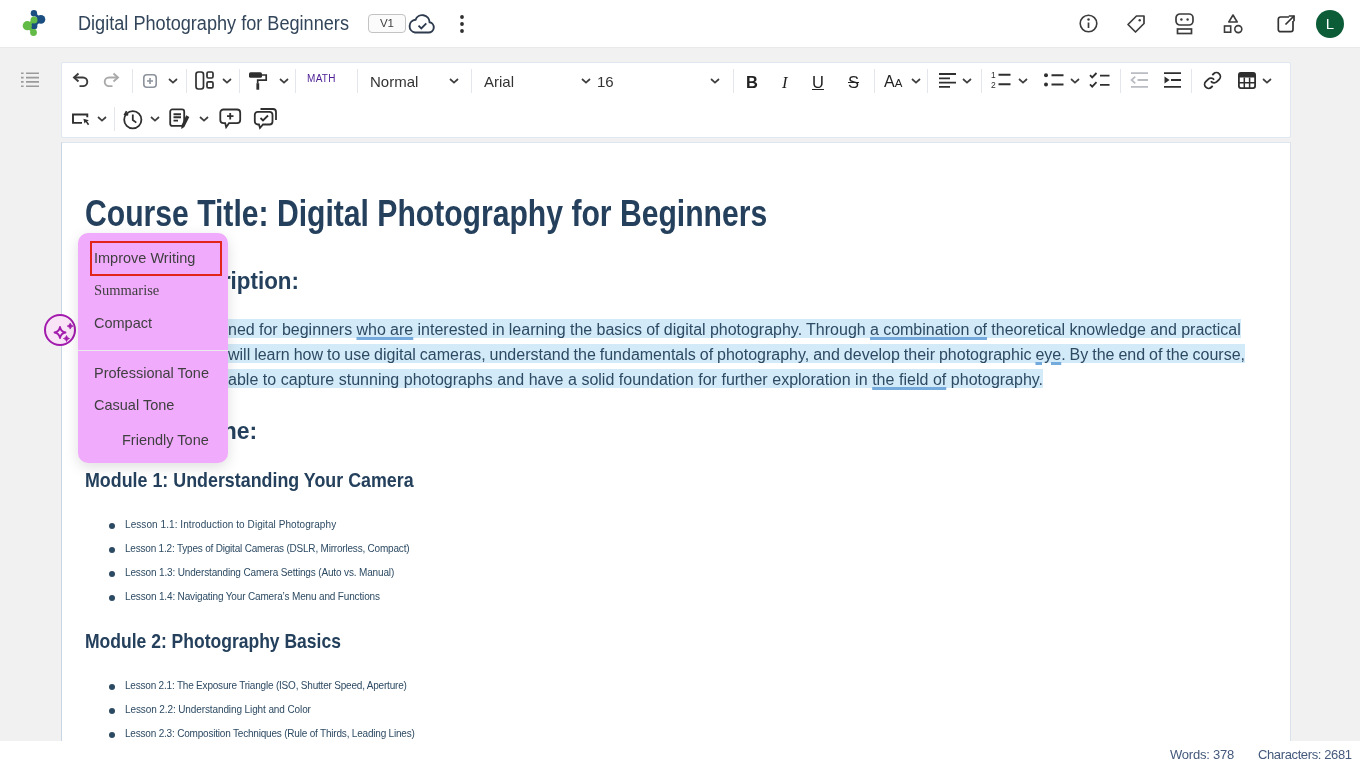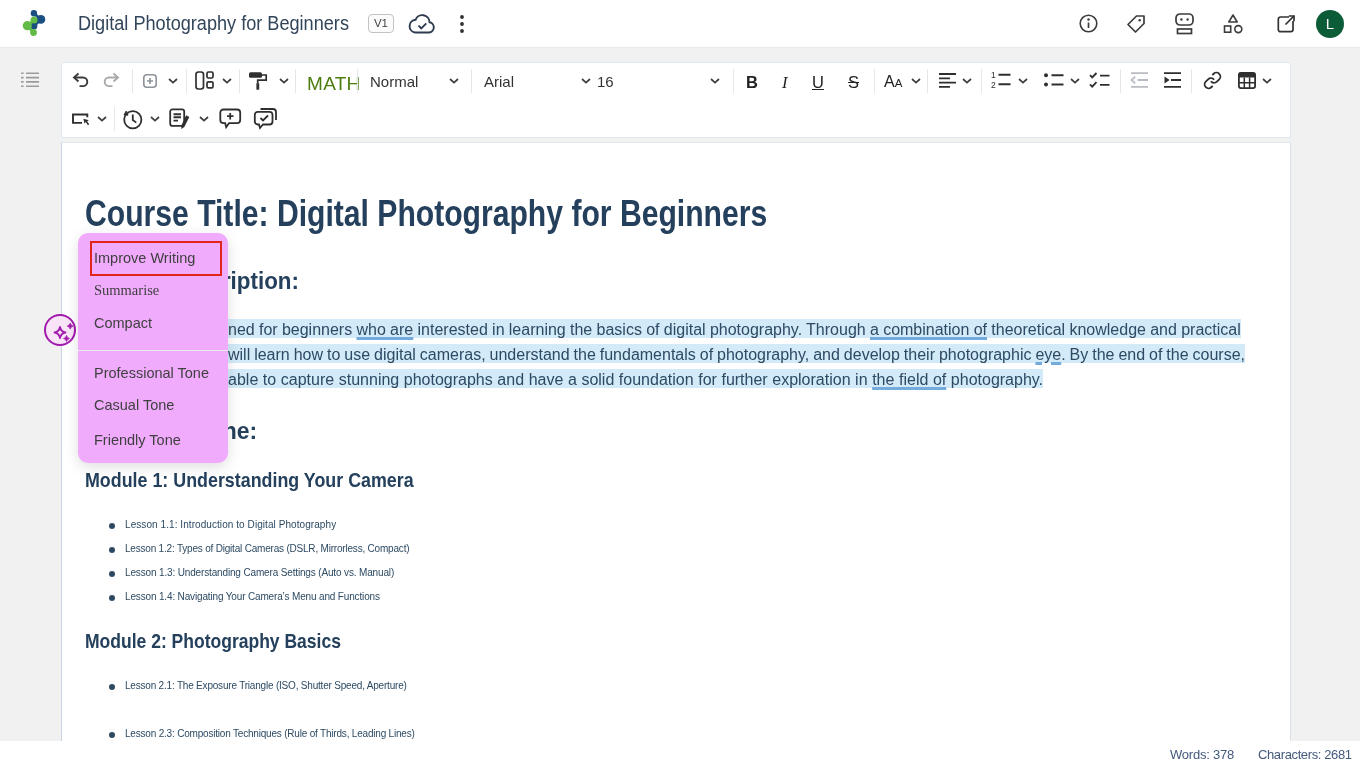--- a/index.html
+++ b/index.html
@@ -1,19 +1,19 @@
 <!DOCTYPE html>
 <html><head>
 <meta charset="utf-8">
 <style>
 * { margin:0; padding:0; box-sizing:border-box; }
 html,body { width:1360px; height:768px; overflow:hidden; font-family:"Liberation Sans", sans-serif; background:#f1f1f2; }
 #header { position:absolute; left:0; top:0; width:1360px; height:48px; background:#fff; border-bottom:1px solid #e9e9e9; }
 #title { position:absolute; left:78px; top:12px; font-size:20px; color:#32455a; white-space:nowrap; transform:scaleX(0.906); transform-origin:0 0; }
-#v1badge { position:absolute; left:368px; top:14px; width:26px; height:19px; border:1px solid #c3c3c3; border-radius:4px; background:#fbfbfb; font-size:11.5px; color:#404040; text-align:center; line-height:17px; }
+#v1badge { position:absolute; left:368px; top:14px; width:38px; height:19px; border:1px solid #c3c3c3; border-radius:4px; background:#fbfbfb; font-size:11.5px; color:#404040; text-align:center; line-height:17px; }
 #avatar { position:absolute; left:1316px; top:10px; width:28px; height:28px; border-radius:50%; background:#0c5c38; color:#fff; font-size:15px; text-align:center; line-height:28px; }
 #toolbar { position:absolute; left:61px; top:62px; width:1230px; height:76px; background:#fff; border:1px solid #dfe7f0; border-radius:2px; }
 #page { position:absolute; left:61px; top:142px; width:1230px; height:599px; background:#fff; border-left:1px solid #c8d6e4; border-right:1px solid #d9e1ea; border-top:1px solid #dde5ee; }
 #statusbar { position:absolute; left:0; top:741px; width:1360px; height:27px; background:#fff; }
 #statusbar span { position:absolute; top:6px; font-size:13px; color:#44597c; white-space:nowrap; }
 .sep { position:absolute; width:1px; height:24px; top:69px; background:#e3e6ea; }
 .sep2 { position:absolute; width:1px; height:24px; top:107px; background:#e3e6ea; }
 .tbtext { position:absolute; font-size:15px; color:#333; top:73px; }
 svg.ic { position:absolute; }
 
@@ -65,21 +65,21 @@
 <div class="sep" style="left:239px"></div>
 <svg class="ic" style="left:248px;top:70px" width="21" height="21" viewBox="0 0 21 21">
   <rect x="1" y="2.2" width="13" height="5.6" rx="1.6" fill="#2f2f2f"></rect>
   <path d="M14 5 h4.2 v5.2 h-8.5 v3" fill="none" stroke="#2f2f2f" stroke-width="1.7"></path>
   <rect x="8.4" y="13.2" width="2.8" height="6.5" fill="#2f2f2f"></rect>
 </svg>
 <svg class="ic chev" style="left:279px;top:78px" width="10" height="6" viewBox="0 0 10 6">
     <path d="M1 1 l4 3.6 L9 1" fill="none" stroke="#3e3e3e" stroke-width="1.7"></path>
   </svg>
 <div class="sep" style="left:295px"></div>
-<div class="tbtext" style="left:307px;font-size:19px;color:#4d7c0f;letter-spacing:0.3px">MATH</div>
+<div class="tbtext" style="left:307px;font-size:10px;color:#4c1d95;letter-spacing:0.3px">MATH</div>
 <div class="sep" style="left:357px"></div>
 <div class="tbtext" style="left:370px">Normal</div>
 <svg class="ic chev" style="left:449px;top:78px" width="10" height="6" viewBox="0 0 10 6">
     <path d="M1 1 l4 3.6 L9 1" fill="none" stroke="#3e3e3e" stroke-width="1.7"></path>
   </svg>
 <div class="sep" style="left:471px"></div>
 <div class="tbtext" style="left:484px">Arial</div>
 <svg class="ic chev" style="left:581px;top:78px" width="10" height="6" viewBox="0 0 10 6">
     <path d="M1 1 l4 3.6 L9 1" fill="none" stroke="#3e3e3e" stroke-width="1.7"></path>
   </svg>
@@ -273,32 +273,33 @@
 <div class="pline" style="left:26.6px; top:202.1px; word-spacing:-0.495px;">exercises, students will learn how to use digital cameras, understand the fundamentals of photography, and develop their photographic <span class="us">eye</span>. By the end of the course,</div>
 <div class="pline" style="left:52.8px; top:226.8px; word-spacing:0.135px;">students will be able to capture stunning photographs and have a solid foundation for further exploration in <span class="us">the field of</span> photography.</div>
 <div class="h2" style="left:24px; top:275.2px; transform:scaleX(0.956);">Course Outline:</div>
 <div class="h3" style="left:24px; top:325.7px; transform:scaleX(0.850);">Module 1: Understanding Your Camera</div>
 <div class="li" style="left:64px; top:370.8px; letter-spacing:0.07px;">Lesson 1.1: Introduction to Digital Photography</div>
 <div class="li" style="left:64px; top:394.8px; letter-spacing:-0.2px;">Lesson 1.2: Types of Digital Cameras (DSLR, Mirrorless, Compact)</div>
 <div class="li" style="left:64px; top:418.8px; letter-spacing:-0.15px;">Lesson 1.3: Understanding Camera Settings (Auto vs. Manual)</div>
 <div class="li" style="left:64px; top:442.8px; letter-spacing:-0.155px;">Lesson 1.4: Navigating Your Camera’s Menu and Functions</div>
 <div class="h3" style="left:24px; top:487.4px; transform:scaleX(0.834);">Module 2: Photography Basics</div>
 <div class="li" style="left:64px; top:531.8px; letter-spacing:-0.2px;">Lesson 2.1: The Exposure Triangle (ISO, Shutter Speed, Aperture)</div>
+<div class="li" style="left:64px; top:555.8px; letter-spacing:-0.105px;">Lesson 2.2: Understanding Light and Color</div>
 <div class="li" style="left:64px; top:579.8px; letter-spacing:-0.196px;text-align:right;">Lesson 2.3: Composition Techniques (Rule of Thirds, Leading Lines)</div>
 </div>
 
 <div id="aibtn">
 <svg width="28" height="28" viewBox="0 0 28 28" style="position:absolute;left:0;top:0">
   <path d="M14 11 Q14.9 15.6 19.5 16.5 Q14.9 17.4 14 22 Q13.1 17.4 8.5 16.5 Q13.1 15.6 14 11 Z" fill="none" stroke="#a21cad" stroke-width="1.8" stroke-linejoin="round"></path>
   <path d="M24.2 7.1 Q24.8 9.5 27.2 10.1 Q24.8 10.7 24.2 13.1 Q23.6 10.7 21.2 10.1 Q23.6 9.5 24.2 7.1 Z" fill="#a21cad" stroke="#a21cad" stroke-width="0.7" stroke-linejoin="round"></path>
   <path d="M20.5 19.5 Q21 22 23.5 22.5 Q21 23 20.5 25.5 Q20 23 17.5 22.5 Q20 22 20.5 19.5 Z" fill="#a21cad" stroke="#a21cad" stroke-width="0.8" stroke-linejoin="round"></path>
 </svg>
 </div>
 <div id="menu">
   <div id="redbox"></div>
   <div class="mi" style="top:16.5px;">Improve Writing</div>
   <div class="mi" style="top:48.7px;font-family:Liberation Serif, serif;">Summarise</div>
   <div class="mi" style="top:81.5px;">Compact</div>
   <div id="menusep"></div>
   <div class="mi" style="top:131.5px;">Professional Tone</div>
   <div class="mi" style="top:164.3px;">Casual Tone</div>
-  <div class="mi" style="top:198.7px;">Friendly Tone</div>
+  <div class="mi" style="top:198.7px;margin-left:28px;">Friendly Tone</div>
 </div>
 
 </body></html>

